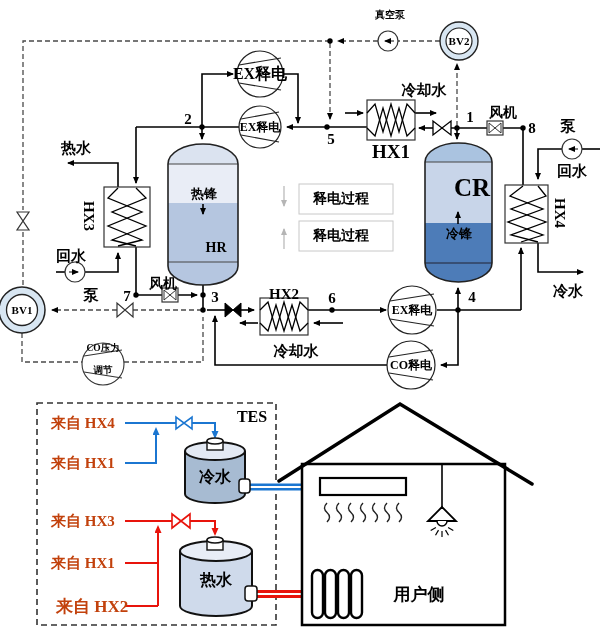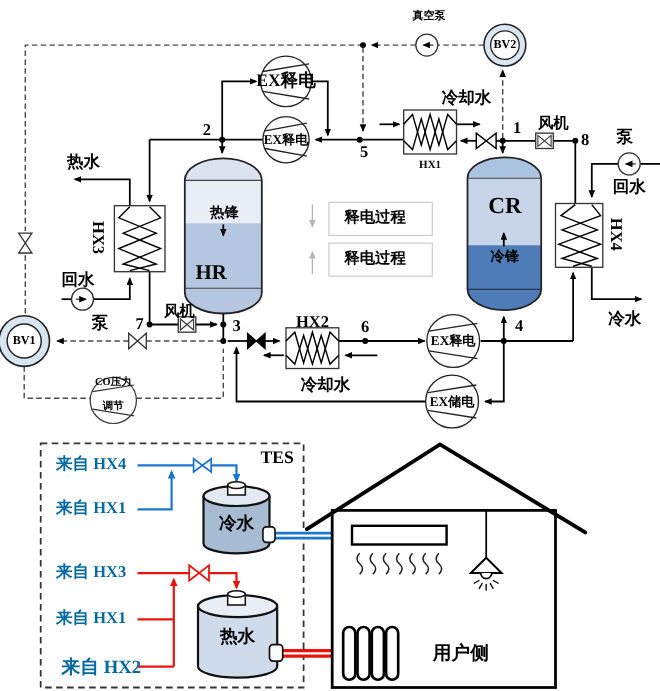--- a/index.html
+++ b/index.html
@@ -2,21 +2,21 @@
 <html><head>
 <meta charset="utf-8">
 <style>
   html,body{margin:0;padding:0;background:#fff;}
   .stage{position:relative;width:600px;height:628px;background:#fff;overflow:hidden;
          font-family:"Liberation Serif",serif;}
   .stage svg{position:absolute;left:0;top:0;}
   .lb{position:absolute;transform:translate(-50%,-50%);font-weight:bold;color:#000;
       white-space:nowrap;line-height:1;}
   .lb.v{transform:translate(-50%,-50%) rotate(90deg);}
-  .lb2{position:absolute;transform:translateY(-50%);font-weight:bold;color:#0369a1;
+  .lb2{position:absolute;transform:translateY(-50%);font-weight:bold;color:#c2410c;
        white-space:nowrap;line-height:1;}
 </style>
 </head>
 <body>
 
 <div class="stage">
 
 <svg width="600" height="628" viewBox="0 0 600 628">
   <defs>
     <marker id="mB" markerWidth="9" markerHeight="8" refX="6" refY="3" orient="auto" markerUnits="userSpaceOnUse">
@@ -292,42 +292,42 @@
       <rect x="338" y="570" width="11" height="48" rx="5.5"></rect>
       <rect x="351" y="570" width="11" height="48" rx="5.5"></rect>
     </g>
   </g>
 </svg>
 
 <div class="lb" style="left:390px;top:15px;font-size:10px">真空泵</div>
 <div class="lb" style="left:459px;top:41px;font-size:11px">BV2</div>
 <div class="lb" style="left:22px;top:310px;font-size:11px">BV1</div>
 <div class="lb" style="left:424px;top:90px;font-size:15px">冷却水</div>
-<div class="lb" style="left:391px;top:151px;font-size:10px">HX1</div>
+<div class="lb" style="left:391px;top:151px;font-size:19px">HX1</div>
 <div class="lb" style="left:503px;top:113px;font-size:14px">风机</div>
 <div class="lb" style="left:568px;top:126px;font-size:15px">泵</div>
 <div class="lb" style="left:572px;top:171px;font-size:15px">回水</div>
 <div class="lb" style="left:260px;top:74px;font-size:16px">EX释电</div>
 <div class="lb" style="left:260px;top:127px;font-size:12px">EX释电</div>
 <div class="lb" style="left:412px;top:310px;font-size:12px">EX释电</div>
-<div class="lb" style="left:411px;top:365px;font-size:12px">EX储电</div>
+<div class="lb" style="left:411px;top:365px;font-size:12px">CO释电</div>
 <div class="lb" style="left:103px;top:349px;font-size:9.5px">CO压力</div>
 <div class="lb" style="left:103px;top:371px;font-size:9.5px">调节</div>
 <div class="lb" style="left:76px;top:148px;font-size:15px">热水</div>
 <div class="lb v" style="left:88px;top:216px;font-size:15px">HX3</div>
 <div class="lb" style="left:204px;top:193px;font-size:13px">热锋</div>
-<div class="lb" style="left:192px;top:248px;font-size:19px">HR</div>
+<div class="lb" style="left:216px;top:248px;font-size:14px">HR</div>
 <div class="lb" style="left:71px;top:256px;font-size:15px">回水</div>
 <div class="lb" style="left:91px;top:295px;font-size:15px">泵</div>
 <div class="lb" style="left:163px;top:284px;font-size:14px">风机</div>
 <div class="lb" style="left:284px;top:294px;font-size:15px">HX2</div>
 <div class="lb" style="left:296px;top:351px;font-size:15px">冷却水</div>
 <div class="lb" style="left:341px;top:199px;font-size:14px">释电过程</div>
 <div class="lb" style="left:341px;top:236px;font-size:14px">释电过程</div>
-<div class="lb" style="left:459px;top:187px;font-size:21px">CR</div>
+<div class="lb" style="left:472px;top:187px;font-size:25px">CR</div>
 <div class="lb" style="left:459px;top:233px;font-size:13px">冷锋</div>
 <div class="lb v" style="left:559px;top:213px;font-size:15px">HX4</div>
 <div class="lb" style="left:568px;top:291px;font-size:15px">冷水</div>
 
 <div class="lb" style="left:470px;top:117px;font-size:15px">1</div>
 <div class="lb" style="left:188px;top:119px;font-size:15px">2</div>
 <div class="lb" style="left:215px;top:297px;font-size:15px">3</div>
 <div class="lb" style="left:472px;top:297px;font-size:15px">4</div>
 <div class="lb" style="left:331px;top:139px;font-size:15px">5</div>
 <div class="lb" style="left:332px;top:298px;font-size:15px">6</div>

